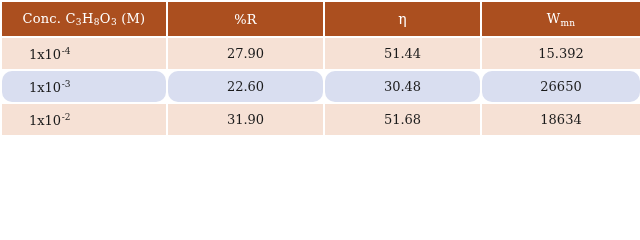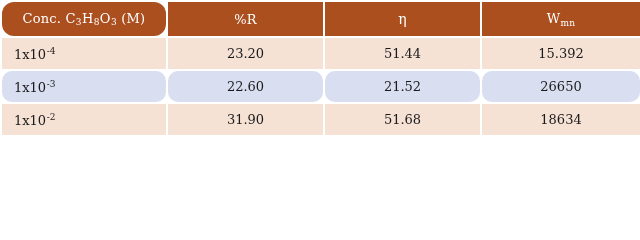--- a/index.html
+++ b/index.html
@@ -43,40 +43,39 @@
     font-weight: normal;
     text-align: center;
     vertical-align: middle;
     padding: 0 4px;
     letter-spacing: 0.2px;
     white-space: nowrap;
   }
 
   thead th.hdr-first {
     text-align: center;
-    border-radius: 12px;
   }
 
   tbody td {
     height: 31px;
     font-family: "DejaVu Serif", serif;
     font-size: 13px;
     color: #1b1b1b;
     text-align: center;
     vertical-align: middle;
     padding: 0 6px;
     white-space: nowrap;
   }
 
   tbody tr.row-peach td { background: #f6e1d5; }
   tbody tr.row-lav   td { background: #d9def0; border-radius: 10px; }
 
   tbody td.cell-conc {
     text-align: left;
-    padding-left: 12px;
+    padding-left: 27px;
   }
 
   .sub {
     font-size: 9px;
     vertical-align: -0.30em;
     padding: 0 0.2px;
   }
   .sup {
     font-size: 9px;
     vertical-align: 0.55em;
@@ -116,30 +115,30 @@
         <th>
           <span>W</span><span class="wsub">mn</span>
         </th>
       </tr>
     </thead>
     <tbody>
       <tr class="row-peach">
         <td class="cell-conc">
           <span>1x10</span><span class="sup">-4</span>
         </td>
-        <td>23.20</td>
+        <td>27.90</td>
         <td>51.44</td>
         <td>15.392</td>
       </tr>
       <tr class="row-lav">
         <td class="cell-conc">
           <span>1x10</span><span class="sup">-3</span>
         </td>
         <td>22.60</td>
-        <td>21.52</td>
+        <td>30.48</td>
         <td>26650</td>
       </tr>
       <tr class="row-peach">
         <td class="cell-conc">
           <span>1x10</span><span class="sup">-2</span>
         </td>
         <td>31.90</td>
         <td>51.68</td>
         <td>18634</td>
       </tr>

